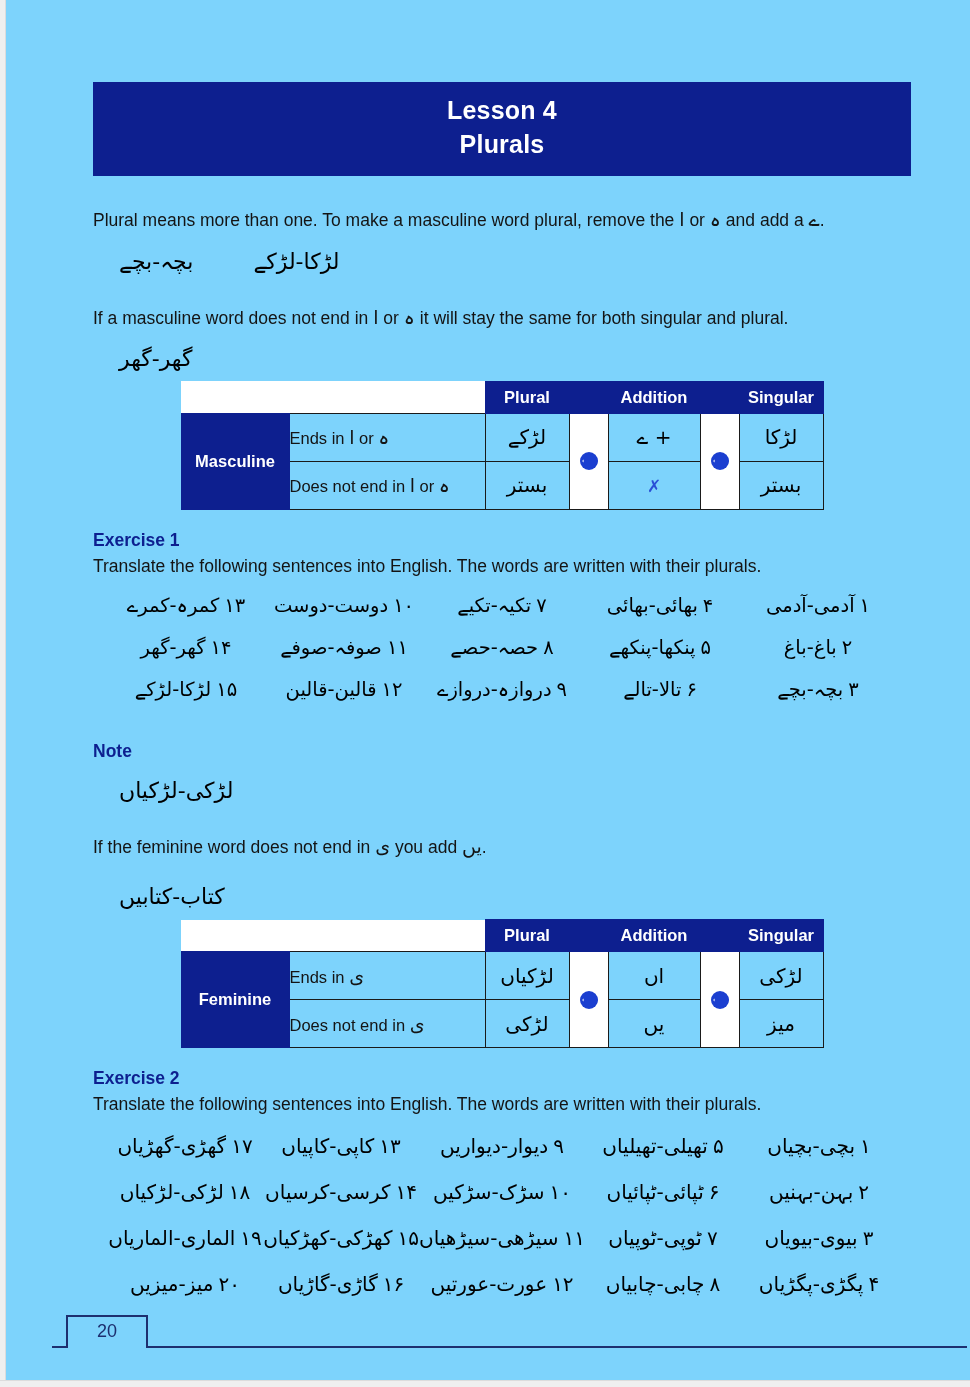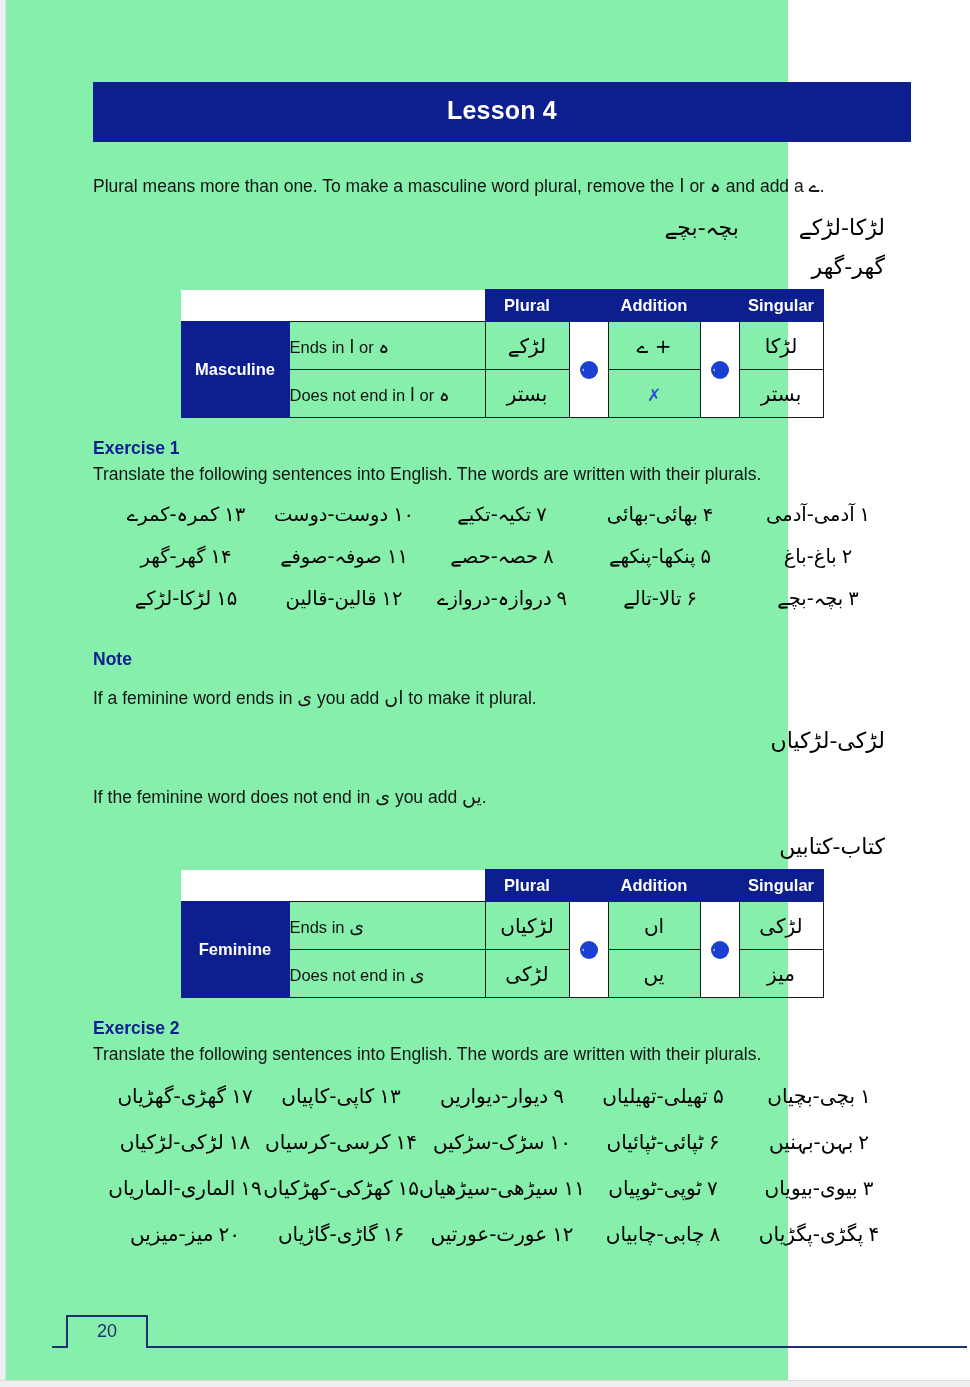--- a/index.html
+++ b/index.html
@@ -11,23 +11,23 @@
     width: 970px;
     height: 1387px;
     position: relative;
     font-family: "Liberation Sans", sans-serif;
     color: #000000;
     overflow: hidden;
   }
   .page {
     position: absolute;
     left: 0; top: 0;
-    width: 788px;
+    width: 970px;
     height: 1387px;
-    background: #86efac;
+    background: #7dd3fc;
     box-sizing: border-box;
   }
   .edge-left {
     position: absolute;
     left: 0; top: 0;
     width: 5px; height: 1387px;
     background: #efefef;
     border-right: 1px solid #dcdcdc;
   }
   .edge-bottom {
@@ -65,21 +65,21 @@
     color: #141414;
   }
   .urdu-inline {
     font-family: "DejaVu Sans", sans-serif;
     font-size: 19px;
     direction: rtl;
     unicode-bidi: isolate;
   }
   .urdu-center {
     direction: rtl;
-    text-align: right;
+    text-align: left;
     font-family: "DejaVu Sans", sans-serif;
     font-size: 22px;
     margin-top: 16px;
     letter-spacing: 1px;
   }
   .urdu-center .pair { display: inline-block; margin: 0 26px; }
 
   
   .tbl-wrap { margin-top: 10px; }
   table.grid {
@@ -227,36 +227,44 @@
 
 <div class="page">
 
   <div class="edge-left"></div>
   <div class="edge-bottom"></div>
 
   <div class="content">
 
     <div class="title-band">
       <span class="t-line">Lesson 4</span>
+      <span class="t-line">Plurals</span>
     </div>
 
     <div class="para">
       <span>Plural means more than one. To make a masculine word plural, remove the</span>
       <span class="urdu-inline">ا</span>
       <span>or</span>
       <span class="urdu-inline">ہ</span>
       <span>and add a</span>
       <span class="urdu-inline">ے</span><span>.</span>
     </div>
 
     <div class="urdu-center">
       <span class="pair">لڑکا-لڑکے</span>
       <span class="pair">بچہ-بچے</span>
     </div>
 
+    <div class="para">
+      <span>If a masculine word does not end in</span>
+      <span class="urdu-inline">ا</span>
+      <span>or</span>
+      <span class="urdu-inline">ہ</span>
+      <span>it will stay the same for both singular and plural.</span>
+    </div>
 
     <div class="urdu-center" style="margin-top:14px;">
       <span class="pair">گھر-گھر</span>
     </div>
 
     <div class="tbl-wrap">
       <table class="grid">
         <colgroup>
           <col style="width:108px">
             <col style="width:196px">
@@ -384,27 +392,20 @@
           <span>قالین-قالین</span>
         </div>
       <div class="ex-item">
           <span class="ex-num">۱۵</span>
           <span>لڑکا-لڑکے</span>
         </div>
     </div>
 
     <div class="sec-head" style="margin-top:30px;">Note</div>
 
-    <div class="para" style="margin-top:14px;">
-      <span>If a feminine word ends in</span>
-      <span class="urdu-inline">ی</span>
-      <span>you add</span>
-      <span class="urdu-inline">اں</span>
-      <span>to make it plural.</span>
-    </div>
 
     <div class="urdu-center">
       <span class="pair">لڑکی-لڑکیاں</span>
     </div>
 
     <div class="para">
       <span>If the feminine word does not end in</span>
       <span class="urdu-inline">ی</span>
       <span>you add</span>
       <span class="urdu-inline">یں</span><span>.</span>

